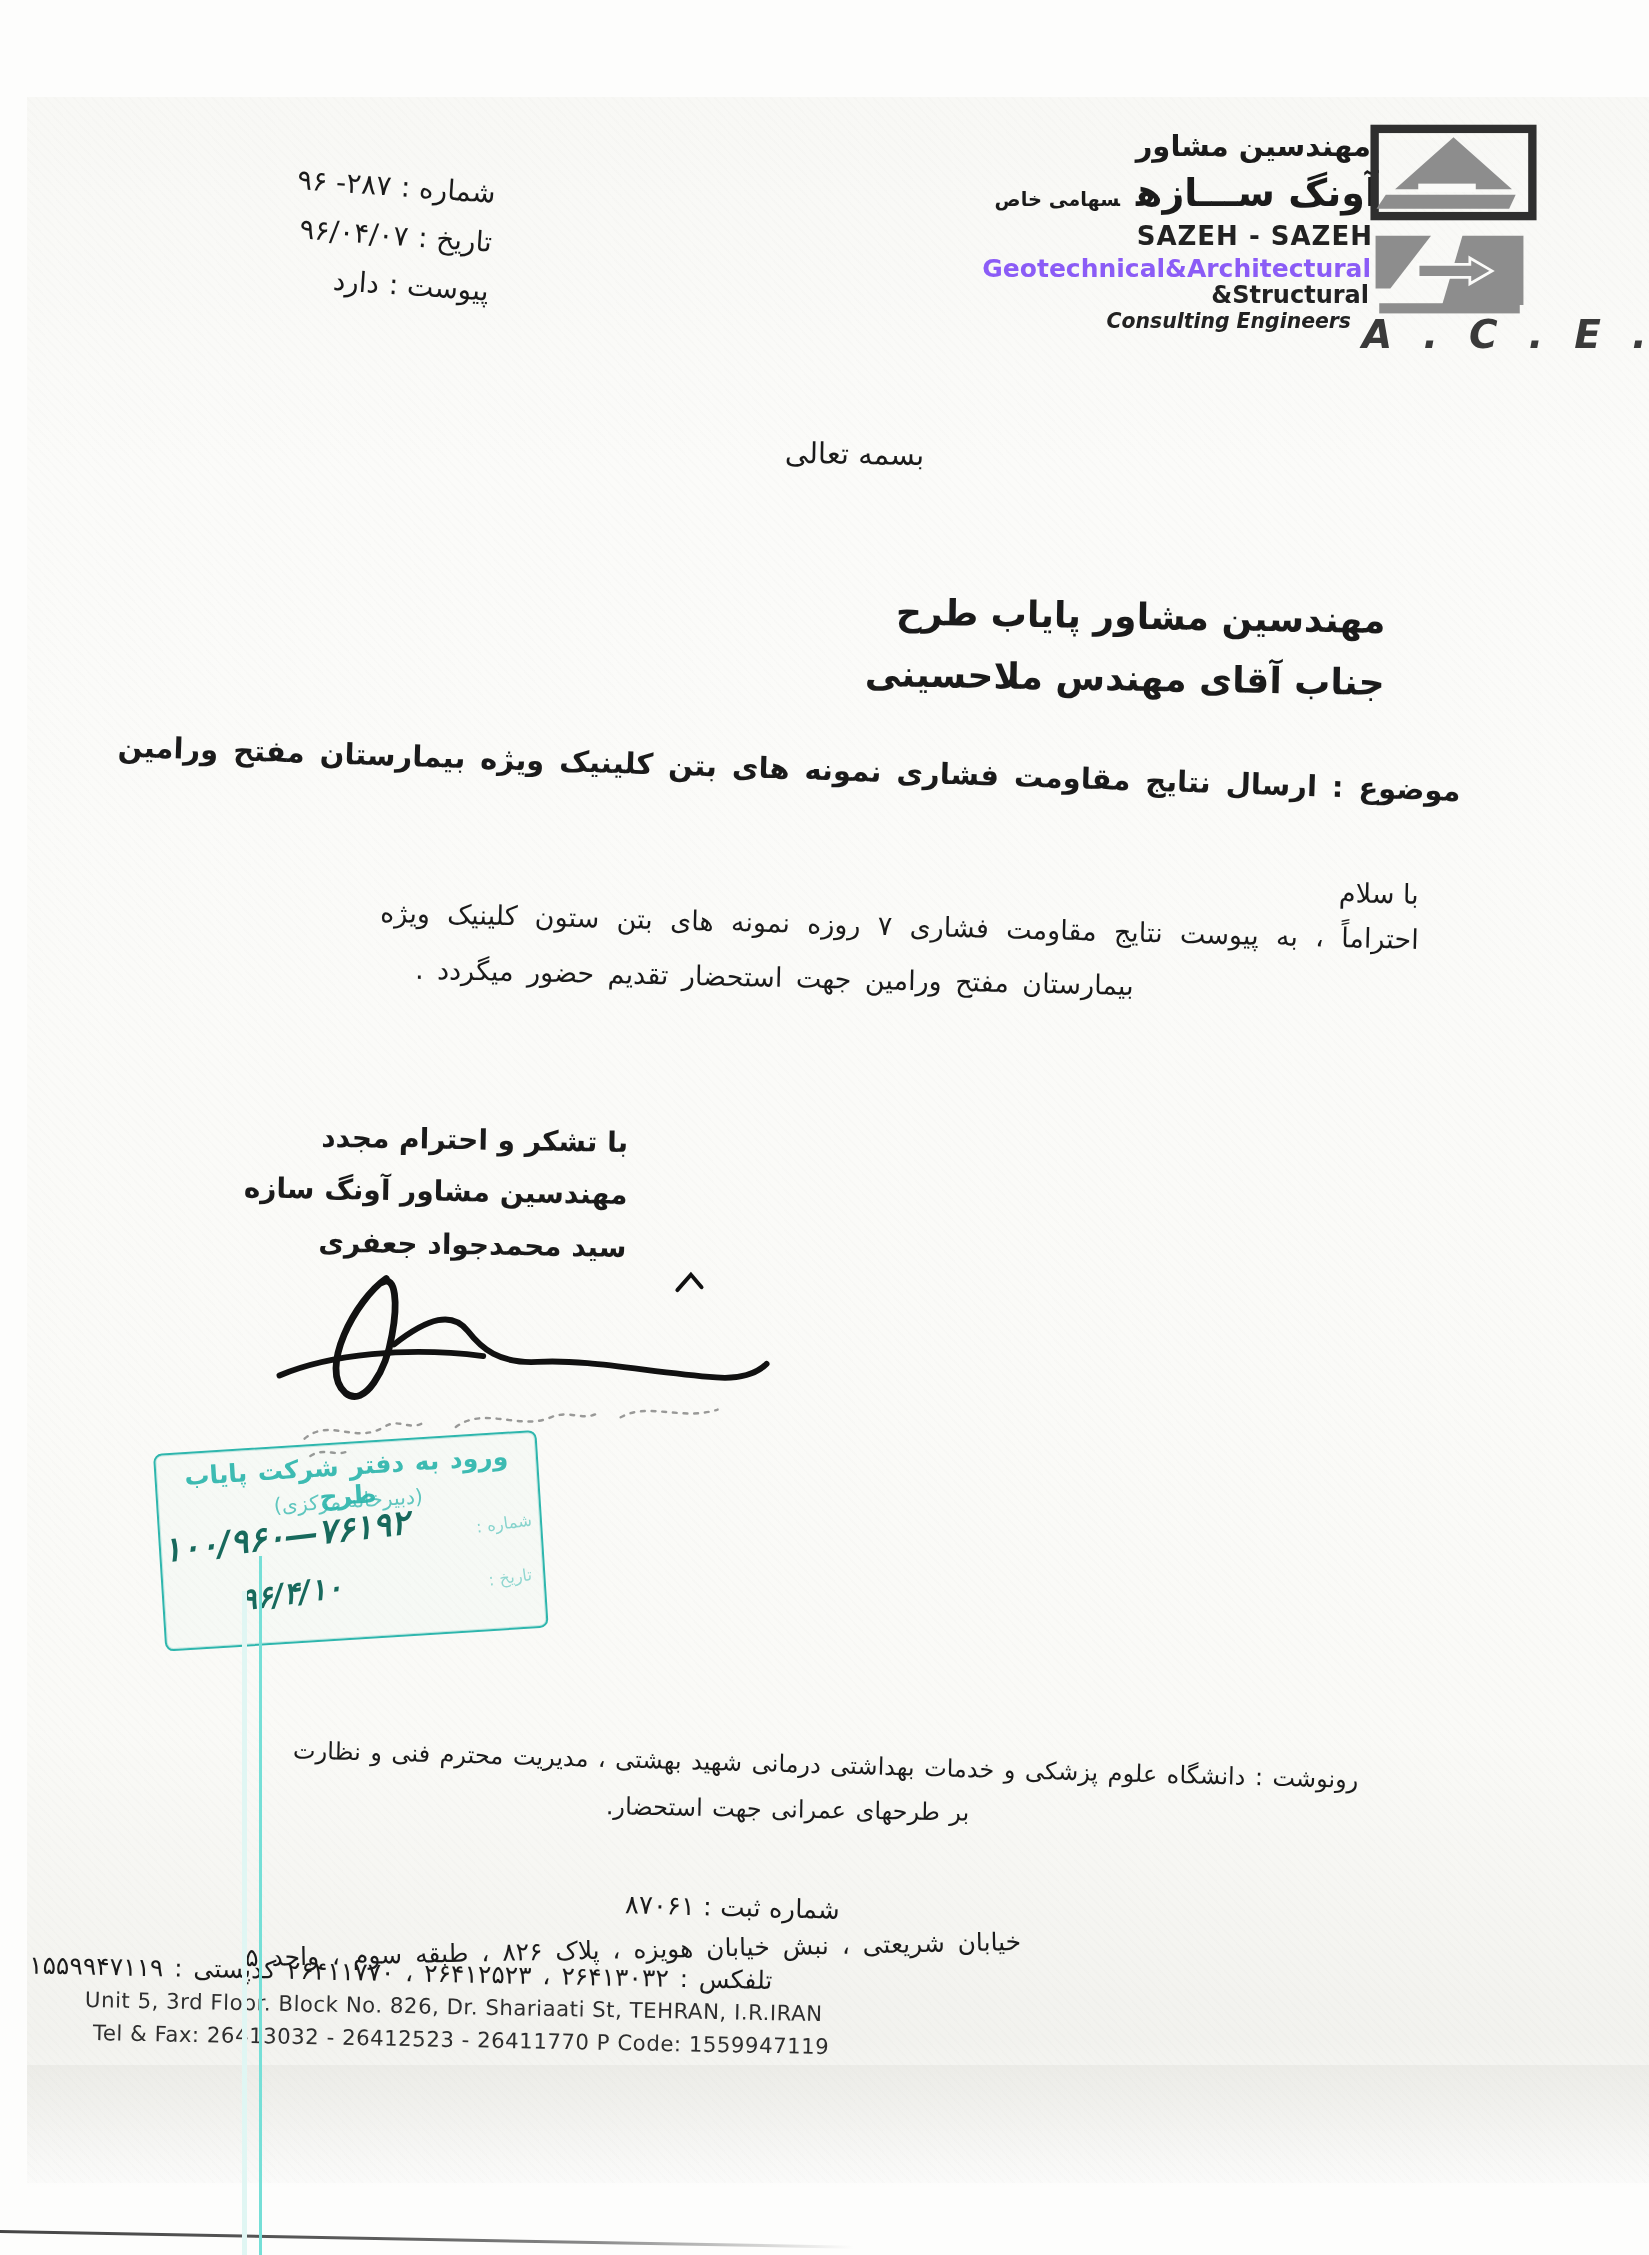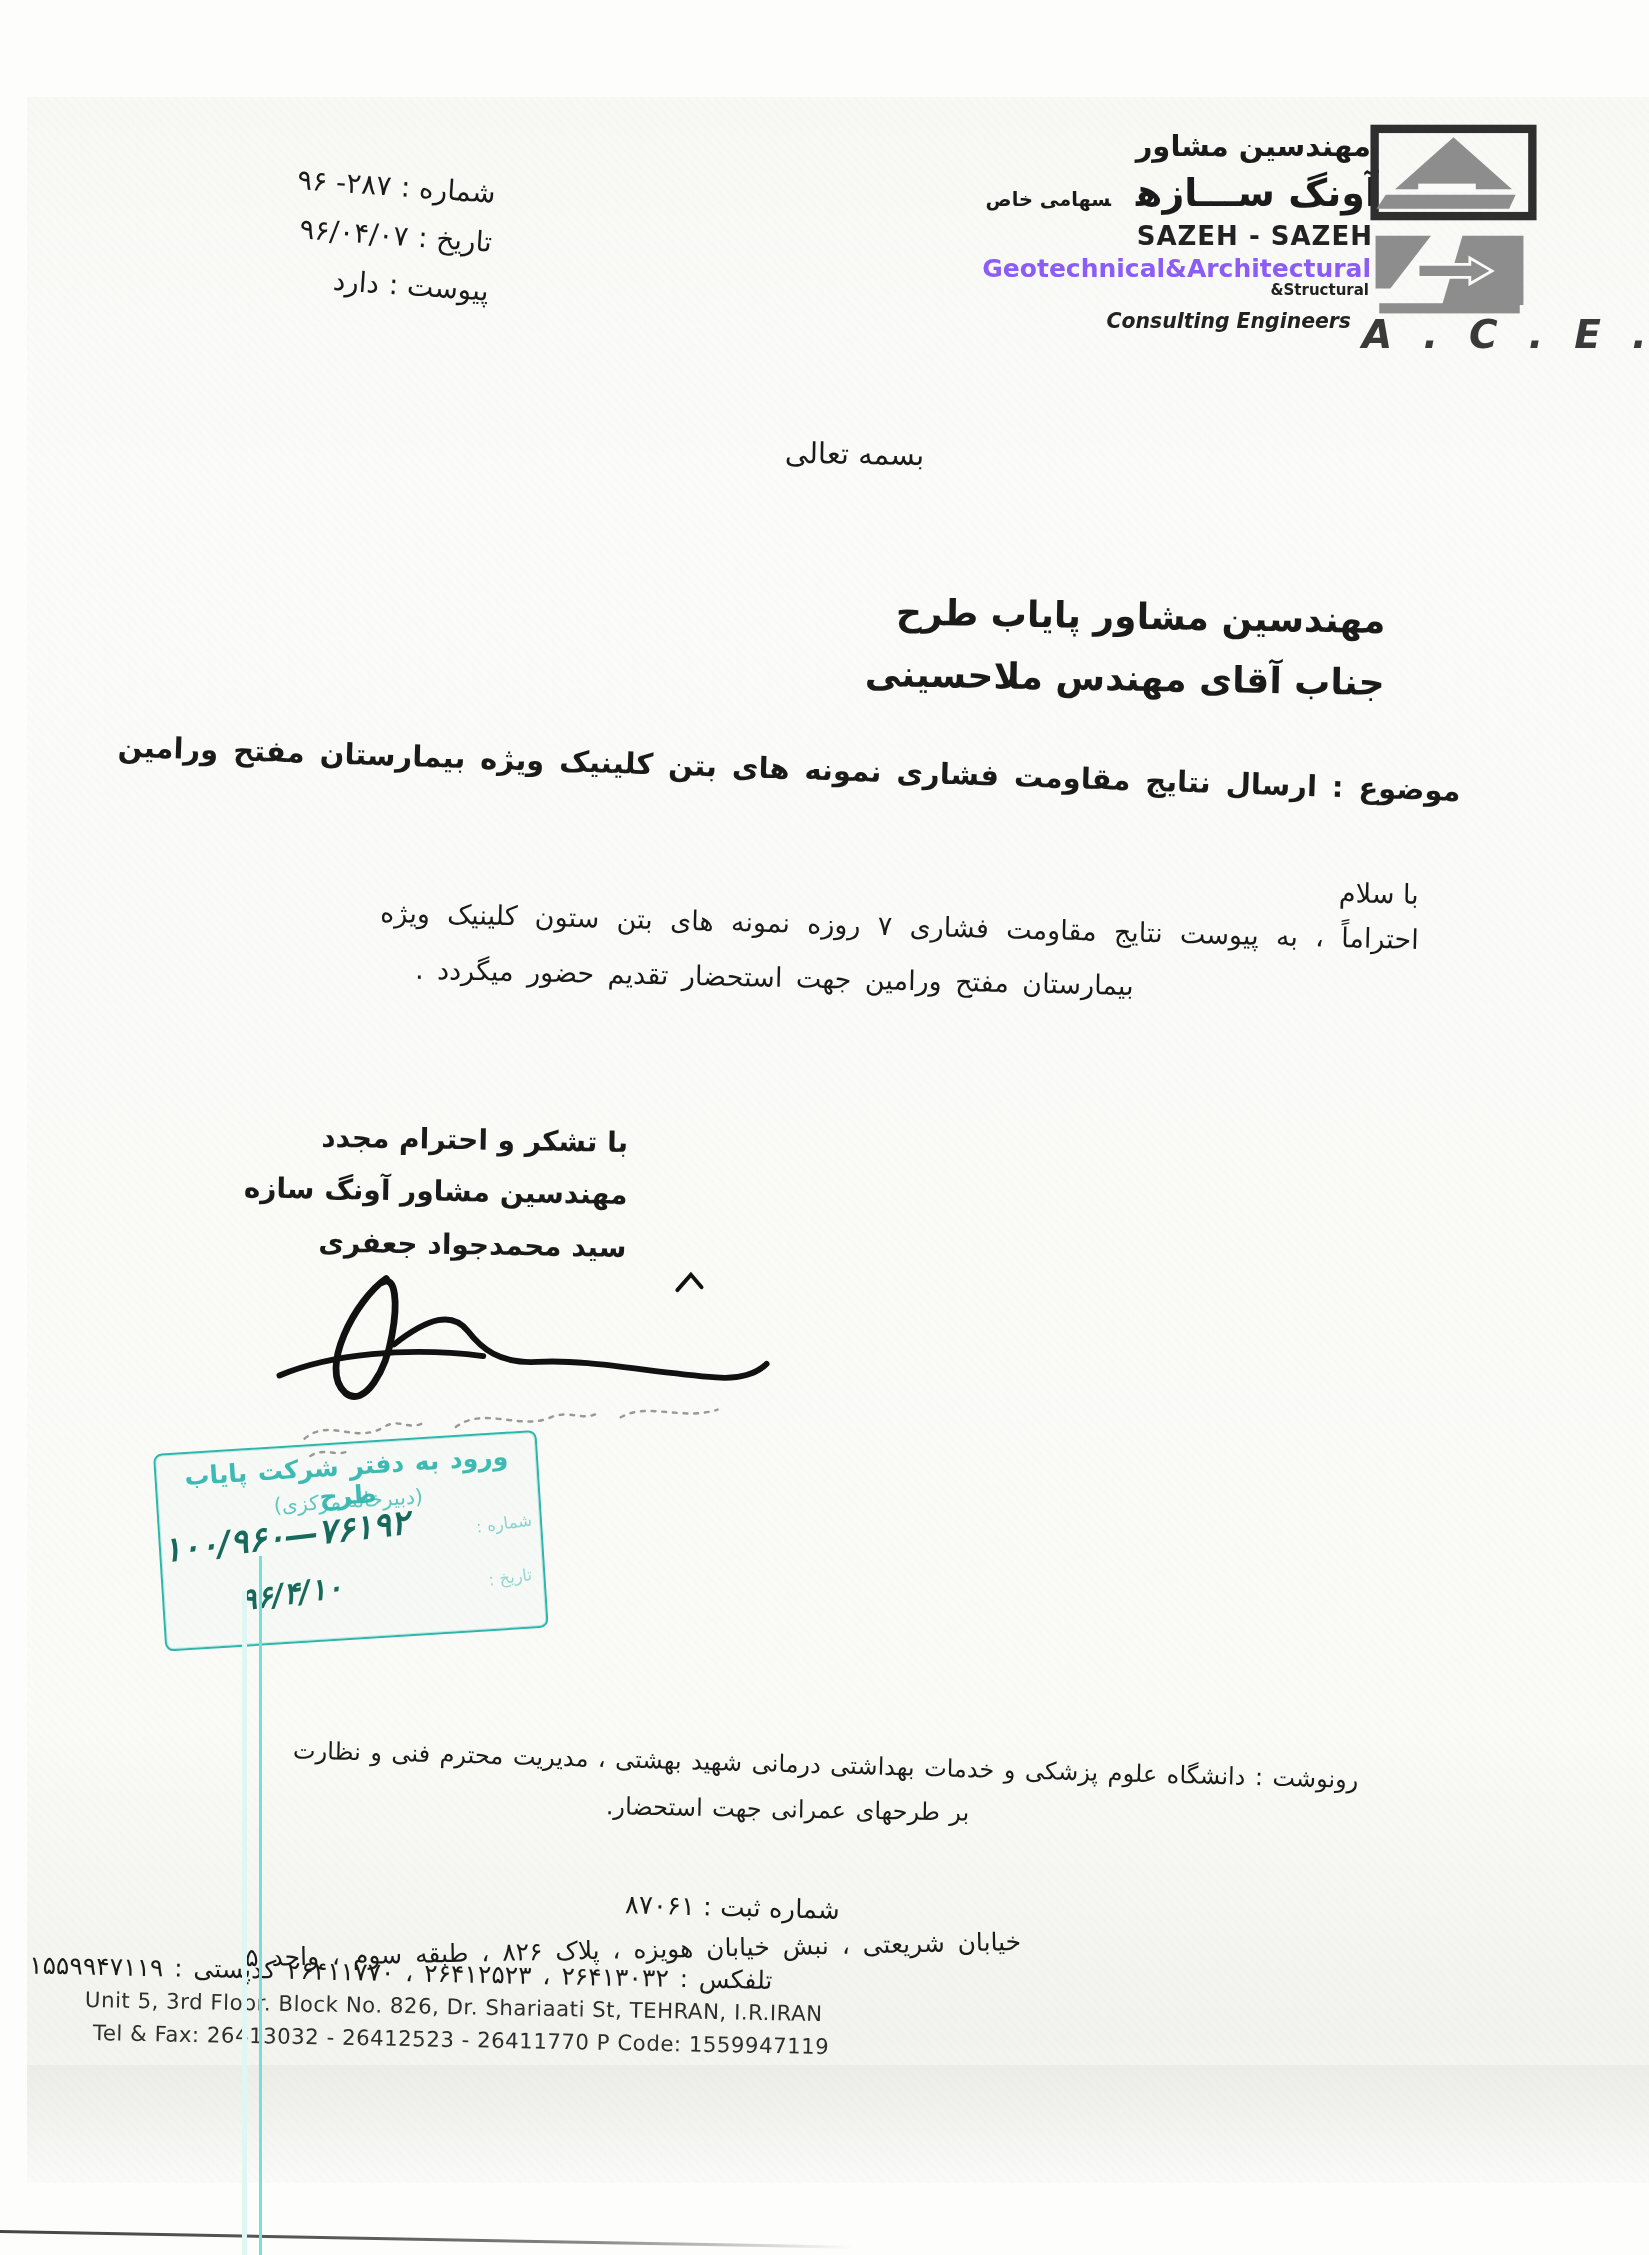--- a/index.html
+++ b/index.html
@@ -17,24 +17,24 @@
     left:27px;top:97px;width:1622px;height:2086px;
     background:
       repeating-linear-gradient(47deg, rgba(60,60,55,0.012) 0 1.9px, rgba(0,0,0,0) 1.9px 6.8px),
       linear-gradient(180deg,#f8f8f5 0%,#fbfbf9 18%,#fafaf7 78%,#f2f2ee 93%,#fbfbfa 100%);
   }
   .band{left:27px;top:2065px;width:1622px;height:124px;background:linear-gradient(180deg,rgba(215,215,208,.28),rgba(250,250,248,0));}
   
   .lh{text-align:center;}
   .lh-fa1{right:279px;top:129px;font-size:29px;font-weight:bold;}
   .lh-fa2{right:272px;top:171px;font-size:38px;font-weight:bold;}
-  .lh-fa2 .suffix{font-size:19.4px;font-weight:bold;margin-right:25px;}
+  .lh-fa2 .suffix{font-size:19.4px;font-weight:bold;margin-right:16px;}
   .lh-en1{right:277px;top:221px;font-size:26px;font-weight:bold;letter-spacing:1px;color:#222;}
   .lh-en2{right:279px;top:254px;font-size:25px;font-weight:bold;color:#8b5cf6;}
-  .lh-en3{right:281px;top:281px;font-size:15px;font-weight:bold;color:#222;}
+  .lh-en3{right:281px;top:281px;font-size:24px;font-weight:bold;color:#222;}
   .lh-en4{right:299px;top:309px;font-size:20.4px;font-weight:bold;color:#222;font-style:italic;}
   .ace{left:1362px;top:312px;font-size:39px;font-weight:bold;font-style:italic;letter-spacing:8.7px;color:#3a3a3a;white-space:nowrap;}
   
   .meta{right:1153px;top:177px;font-size:28px;text-align:right;transform:rotate(4deg);transform-origin:100% 0;}
   .meta-row{height:49px;white-space:nowrap;}
   .meta-row .val{margin-right:9.7px;}
   .besmele{right:726px;top:437px;font-size:29px;transform:rotate(1deg);}
   
   .recipient{right:264px;top:600px;text-align:right;font-weight:bold;font-size:36px;transform:rotate(1deg);transform-origin:100% 0;}
   .recipient .r2{margin-top:21.3px;margin-left:19.4px;}

